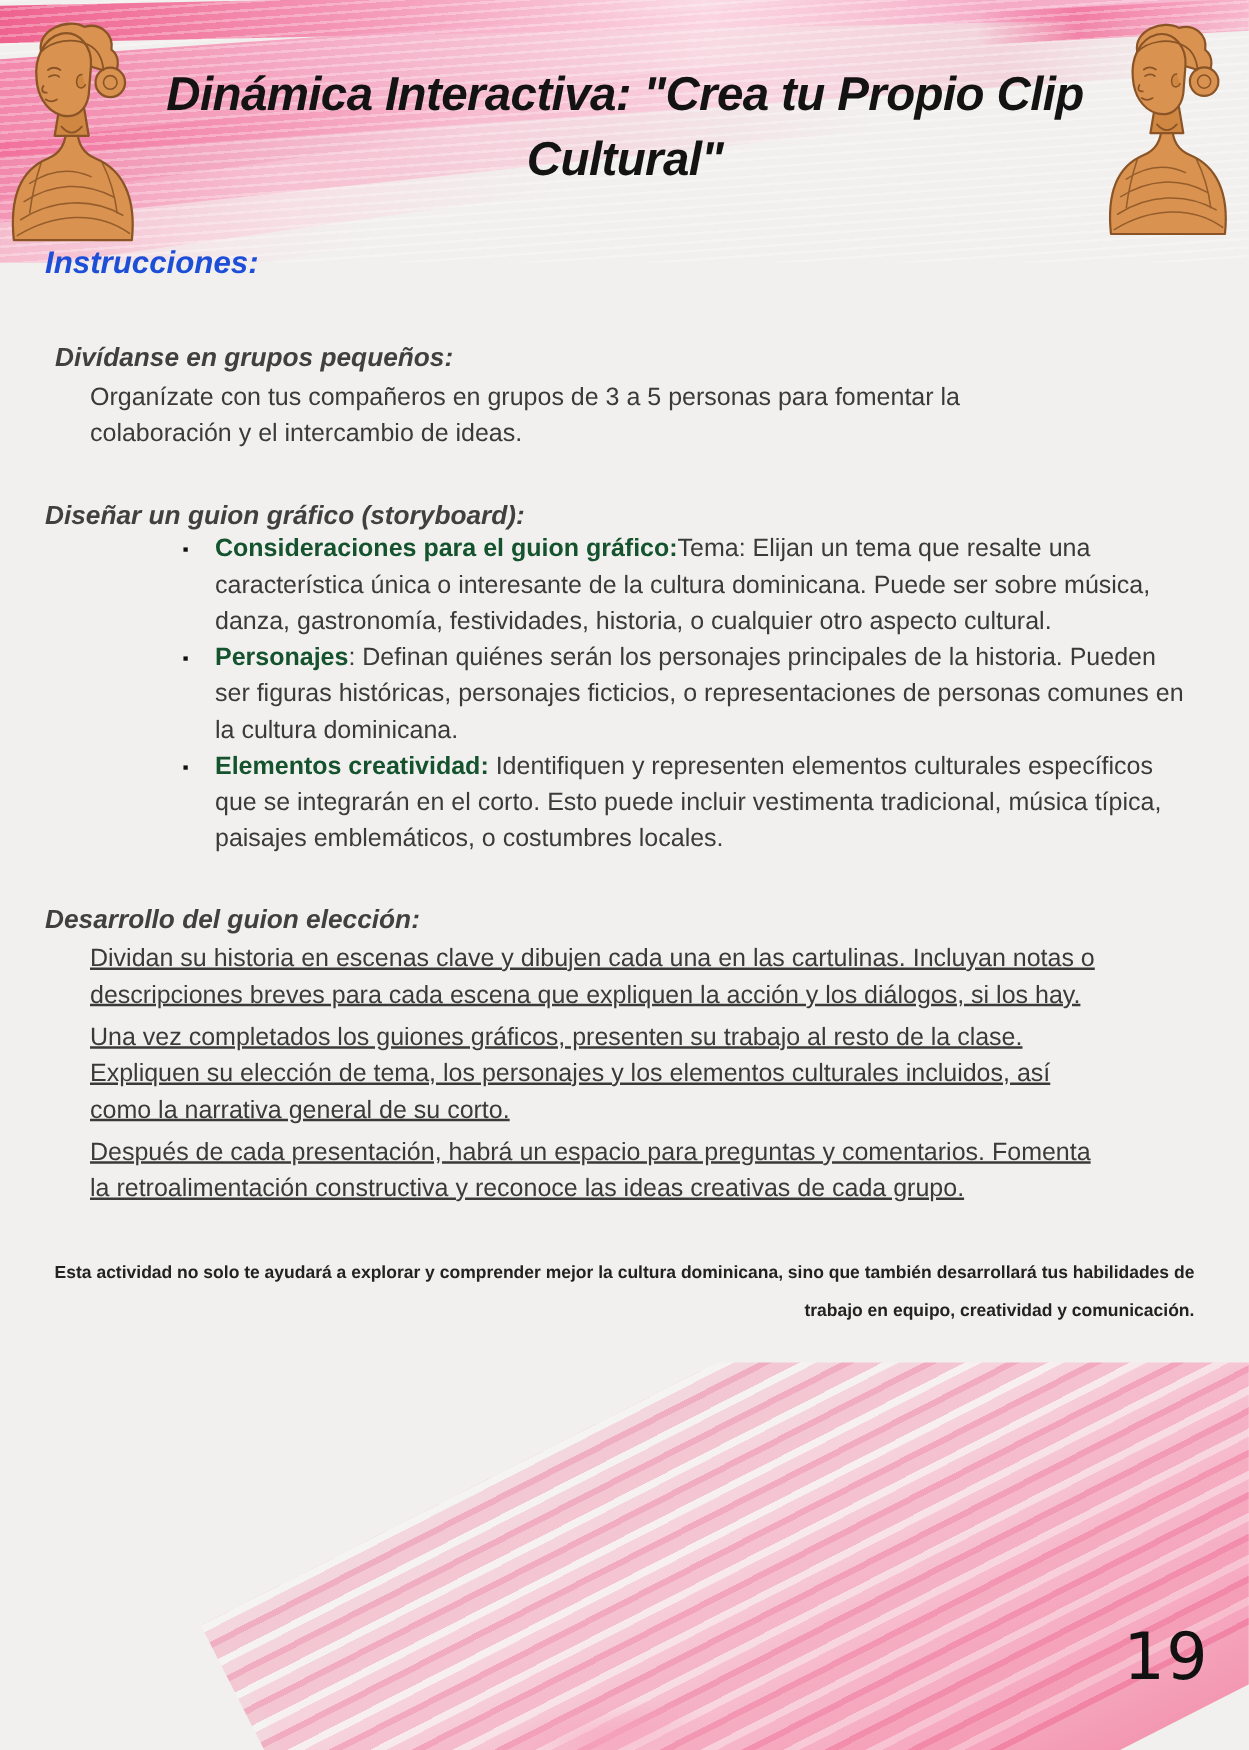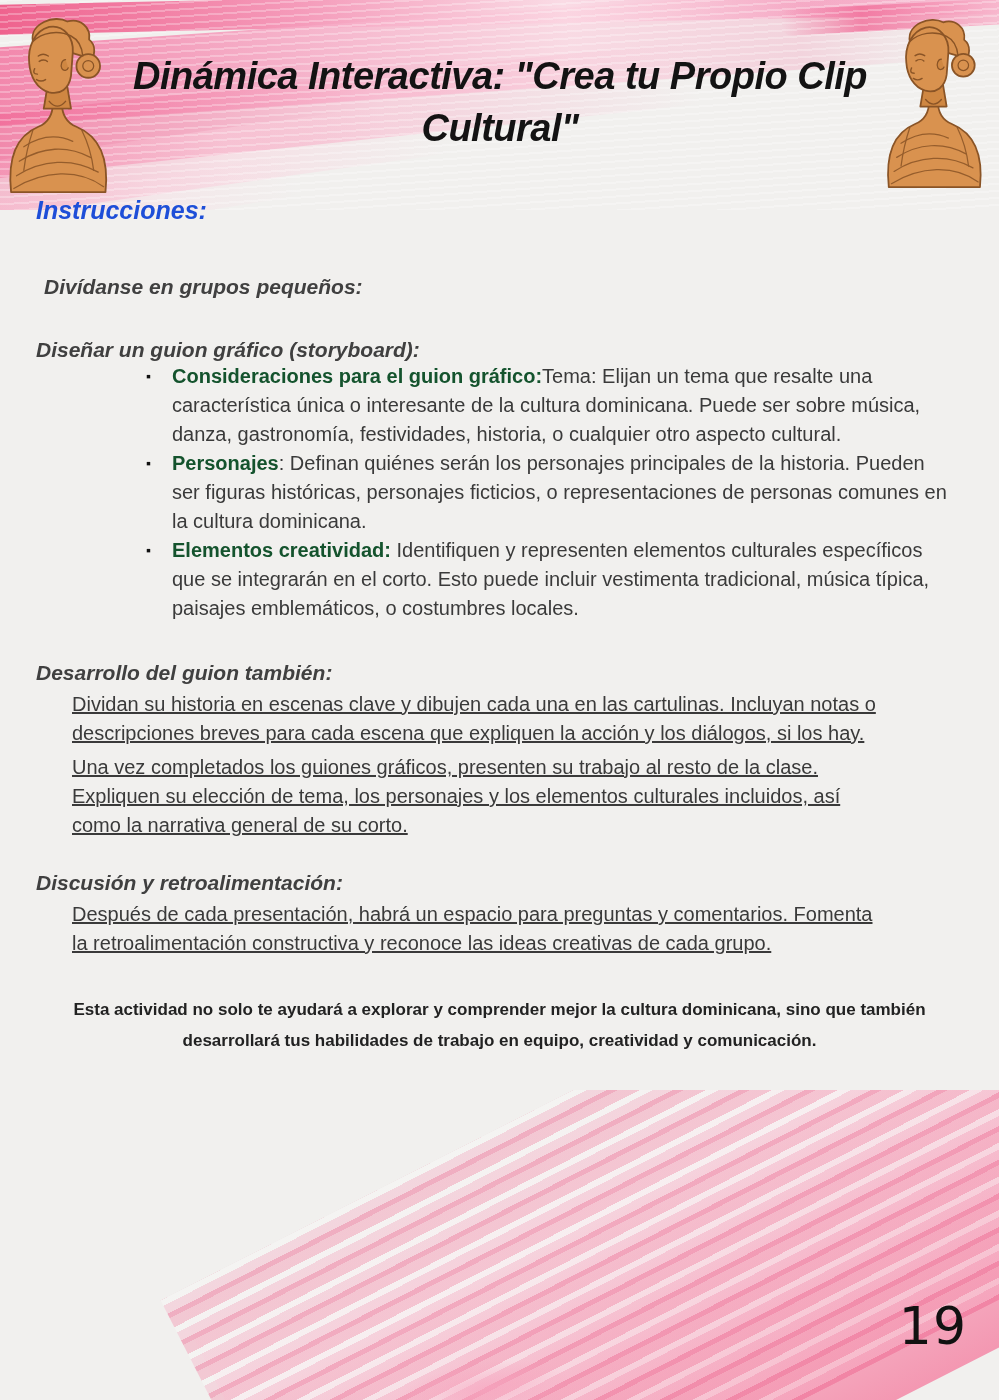--- a/index.html
+++ b/index.html
@@ -67,22 +67,22 @@
   ul.bullets { margin-top:0; margin-left:110px; max-width:812px; list-style:none; }
   ul.bullets li { position:relative; padding-left:26px; font-size:20px; line-height:29px; color:#3a3a3a; }
   ul.bullets li .blt { position:absolute; left:0; top:0; font-size:14px; color:#111; }
   .bold-lead { font-weight:bold; color:#14532d;margin-top:36px; }
 
   .h-development { margin-top:38px; }
   .h-presentation { margin-top:31px; }
   .h-discussion { margin-top:31px; }
   .p-after-h { margin-top:5px;text-decoration:underline; }
 
-  .closing { margin:36px auto 2px auto; max-width:912px; text-align:center;
-             font-size:17px; line-height:31px; font-weight:bold; color:#222; }
+  .closing { margin:36px auto 2px auto; max-width:912px; text-align:right;
+             font-size:14px; line-height:31px; font-weight:bold; color:#222; }
 
   .page-number { position:absolute; right:32px; bottom:44px; font-size:52px; color:#111;
                  font-family:"DejaVu Sans", sans-serif; font-weight:400; letter-spacing:1px;text-align:center; }
 </style>
 </head>
 <body>
 
 <div class="brush-top">
   <div class="stk s-hot"></div>
   <div class="stk s-one"></div>
@@ -137,39 +137,39 @@
 
 <div class="title-wrap">
   <div class="title">Dinámica Interactiva: "Crea tu Propio Clip Cultural"</div>
 </div>
 
 <div class="content">
 
   <div class="h-instructions">Instrucciones:</div>
 
   <div class="sec-heading indent-heading h-groups">Divídanse en grupos pequeños:</div>
+  <p class="body indent p-groups">Organízate con tus compañeros en grupos de 3 a 5 personas para fomentar la colaboración y el intercambio de ideas.</p>
 
   <div class="sec-heading h-storyboard">Diseñar un guion gráfico (storyboard):</div>
 
   <ul class="bullets">
     <li>
       <span class="blt">▪</span><span class="bold-lead">Consideraciones para el guion gráfico:</span><span>Tema: Elijan un tema que resalte una característica única o interesante de la cultura dominicana. Puede ser sobre música, danza, gastronomía, festividades, historia, o cualquier otro aspecto cultural.</span>
     </li>
     <li>
       <span class="blt">▪</span><span class="bold-lead">Personajes</span><span>: Definan quiénes serán los personajes principales de la historia. Pueden ser figuras históricas, personajes ficticios, o representaciones de personas comunes en la cultura dominicana.</span>
     </li>
     <li>
       <span class="blt">▪</span><span class="bold-lead">Elementos creatividad:</span><span> Identifiquen y representen elementos culturales específicos que se integrarán en el corto. Esto puede incluir vestimenta tradicional, música típica, paisajes emblemáticos, o costumbres locales.</span>
     </li>
   </ul>
 
-  <div class="sec-heading h-development">Desarrollo del guion también:</div>
+  <div class="sec-heading h-development">Desarrollo del guion elección:</div>
   <p class="body indent p-after-h">Dividan su historia en escenas clave y dibujen cada una en las cartulinas. Incluyan notas o descripciones breves para cada escena que expliquen la acción y los diálogos, si los hay.</p>
 
   <p class="body indent p-after-h">Una vez completados los guiones gráficos, presenten su trabajo al resto de la clase. Expliquen su elección de tema, los personajes y los elementos culturales incluidos, así como la narrativa general de su corto.</p>
 
-  <div class="sec-heading h-discussion">Discusión y retroalimentación:</div>
   <p class="body indent p-after-h">Después de cada presentación, habrá un espacio para preguntas y comentarios. Fomenta la retroalimentación constructiva y reconoce las ideas creativas de cada grupo.</p>
 
   <p class="closing">Esta actividad no solo te ayudará a explorar y comprender mejor la cultura dominicana, sino que también desarrollará tus habilidades de trabajo en equipo, creatividad y comunicación.</p>
 </div>
 
 <div class="page-number">19</div>
 
 </body></html>

